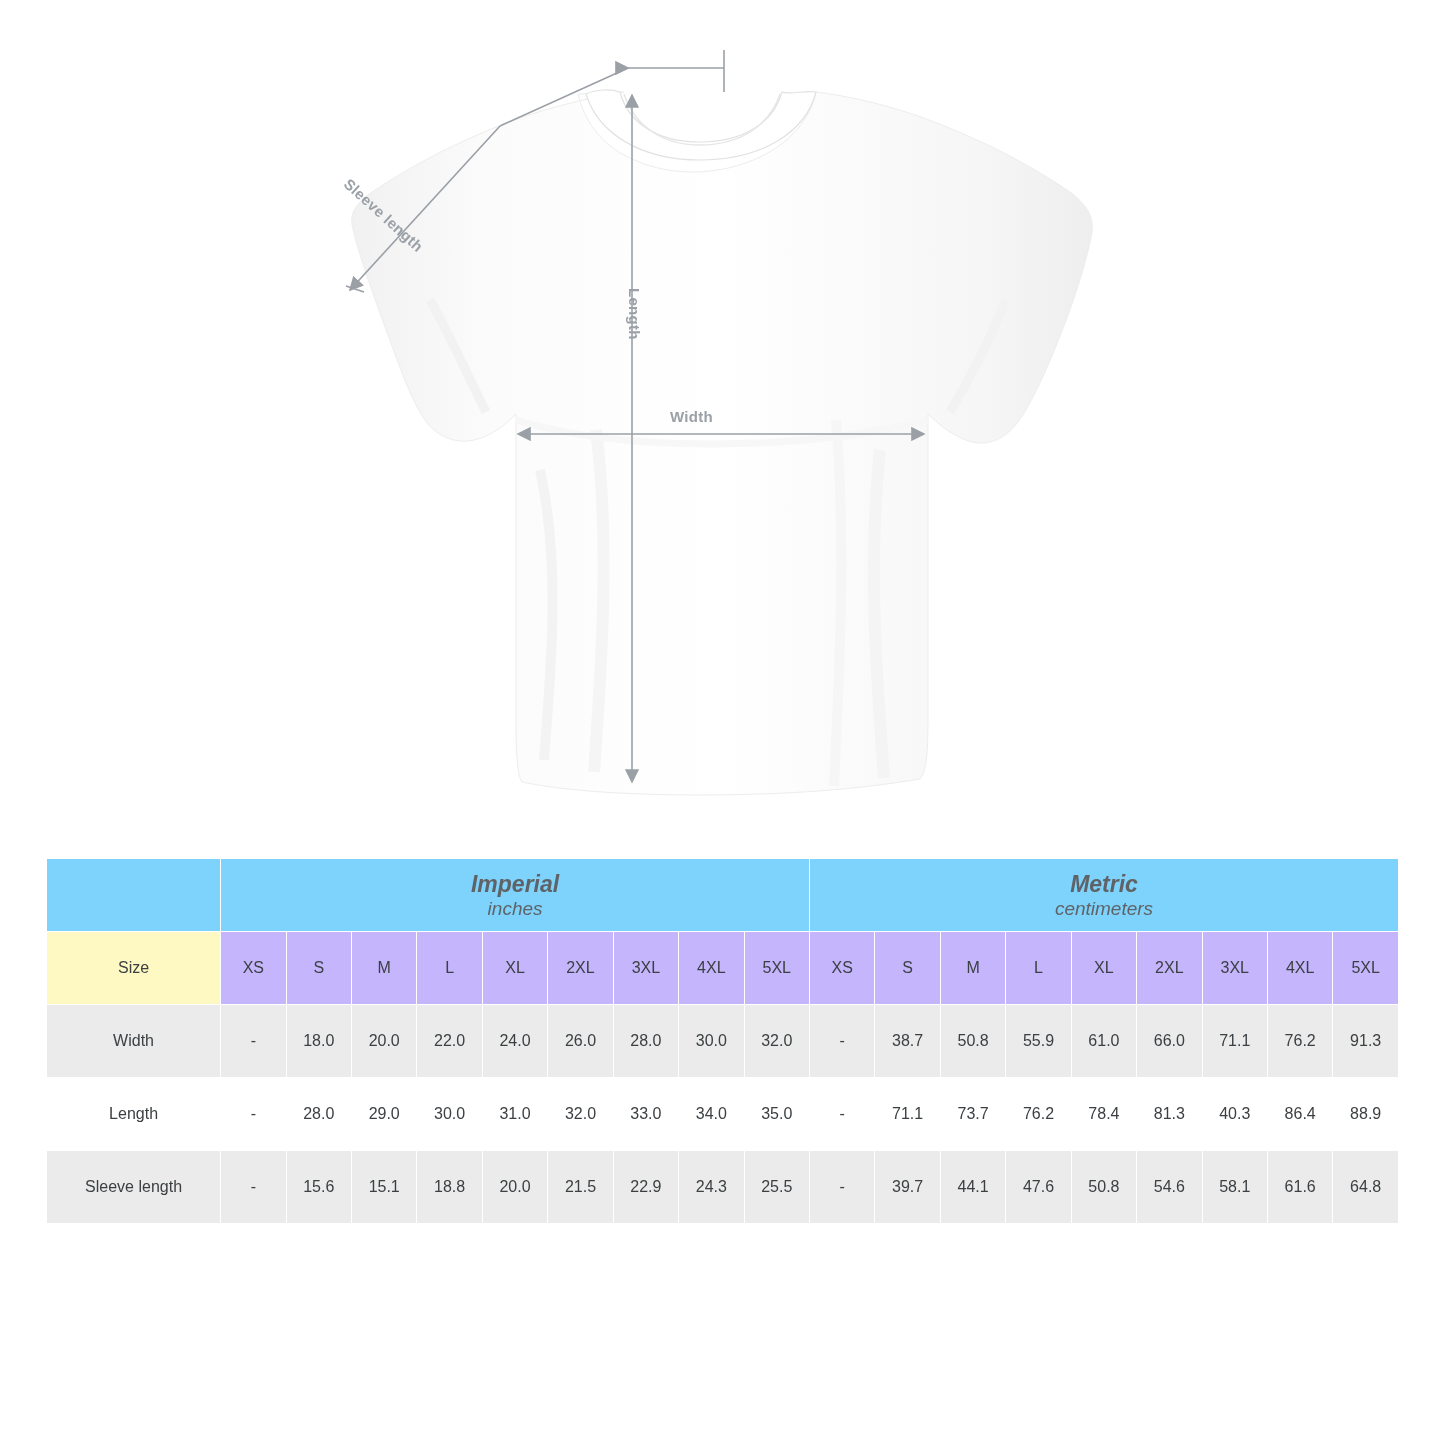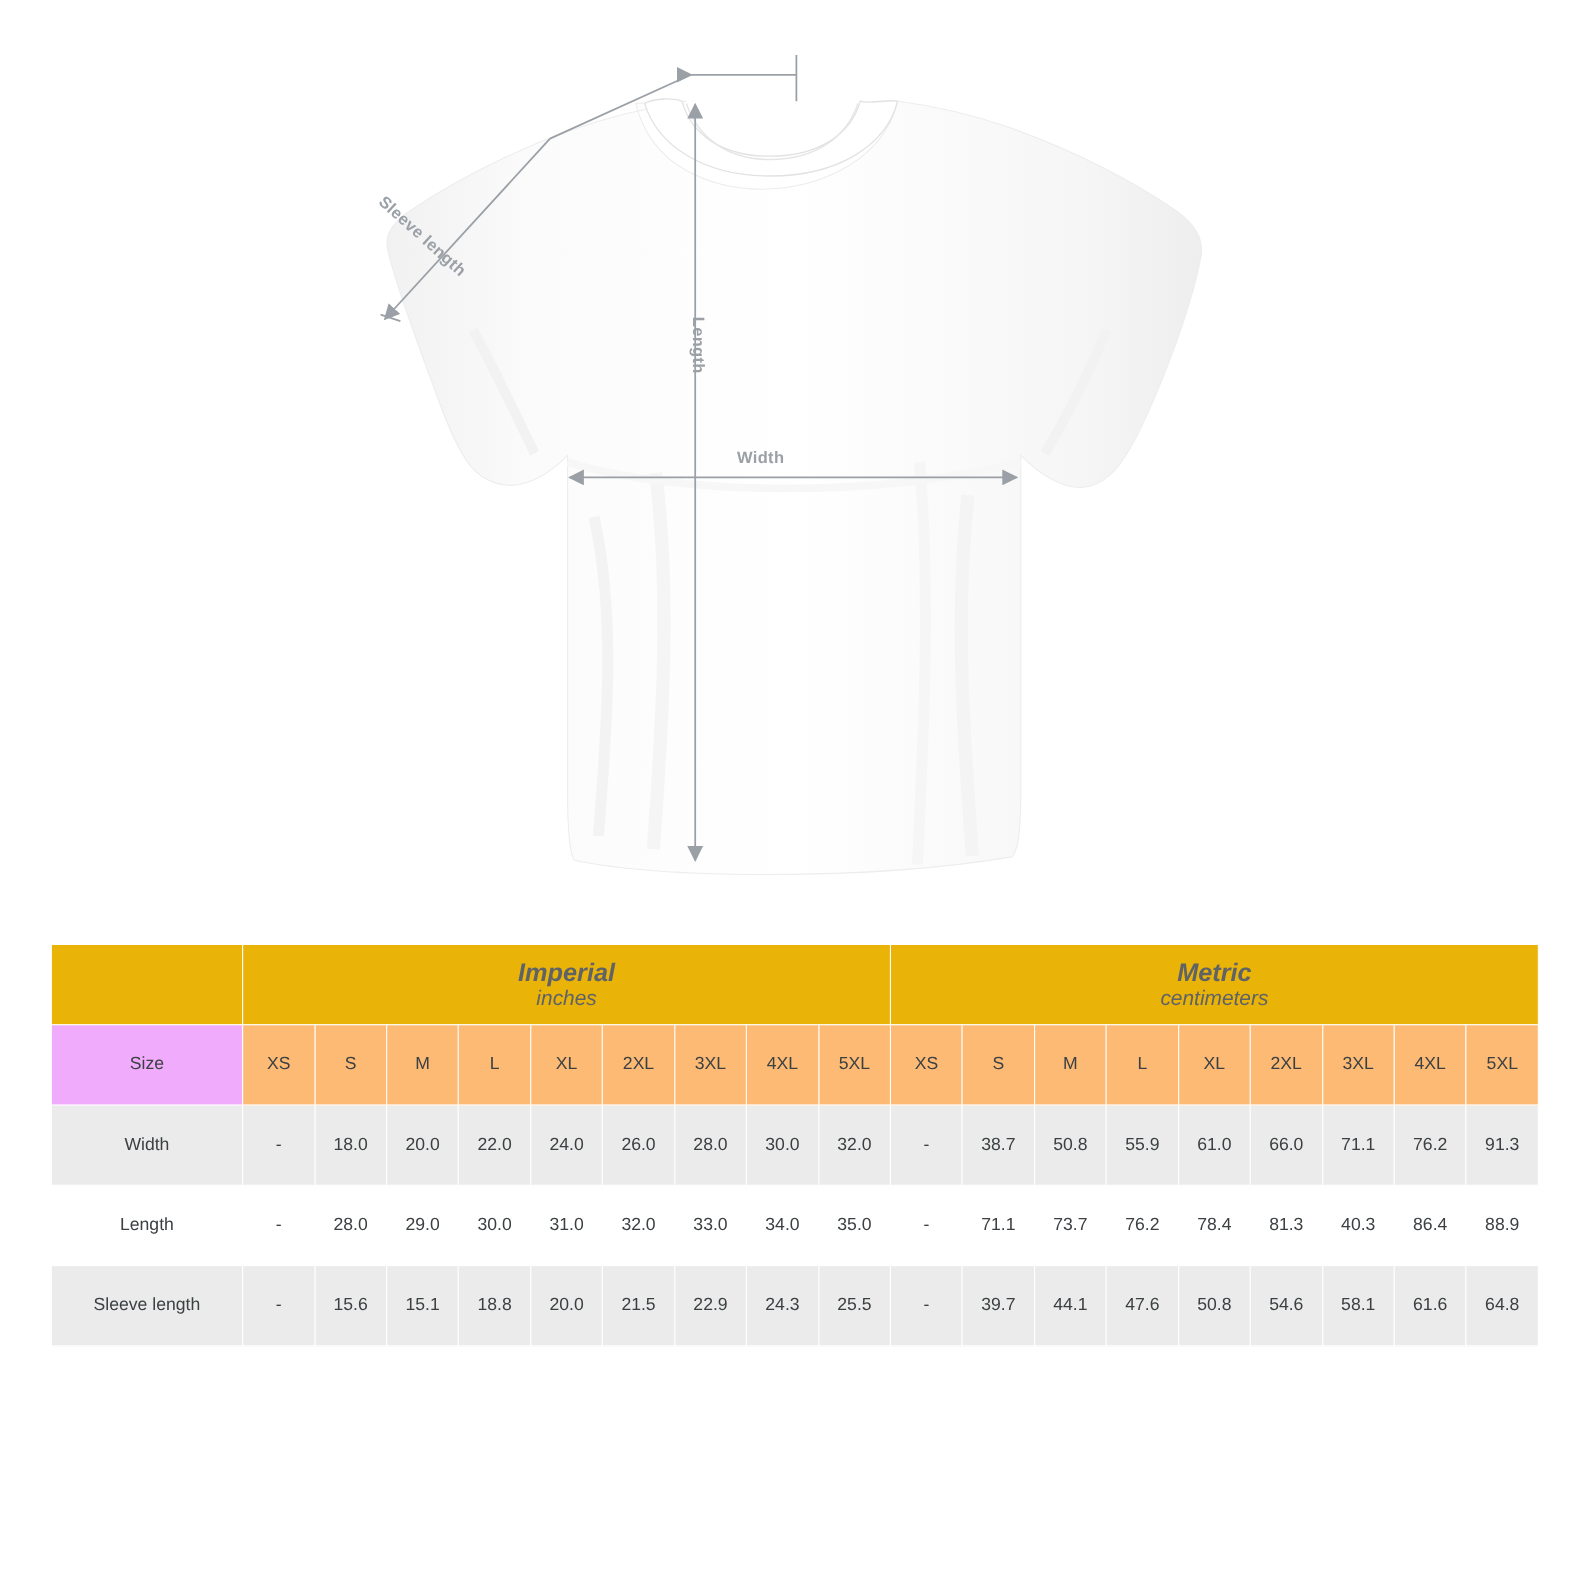--- a/index.html
+++ b/index.html
@@ -94,46 +94,46 @@
     text-align: center;
     font-size: 16px;
     color: #3c4043;
     height: 72px;
     padding: 0;
     font-weight: normal;
   }
 
   
   .unit-cell {
-    background: #eab308;
+    background: #7dd3fc;
     height: 108px;
     vertical-align: middle;
   }
   .unit-system {
     font-size: 23px;
     font-style: italic;
     font-weight: bold;
     color: #5f6368;
   }
   .unit-sub {
     font-size: 19px;
     font-style: italic;
     color: #5f6368;
     margin-top: 0;
   }
 
   
   .hdr-row td {
-    background: #fdba74;
+    background: #c4b5fd;
     font-weight: bold;
     font-size: 17px;
     color: #3c4043;
   }
   .hdr-row td.rowlabel {
-    background: #f0abfc;
+    background: #fef9c3;
   }
 
   .row-label {
     font-weight: bold;
     font-size: 17px;
     color: #3c4043;
   }
 
   tr.shade td { background: #ebebeb; }
   tr.plain td { background: #ffffff; }

